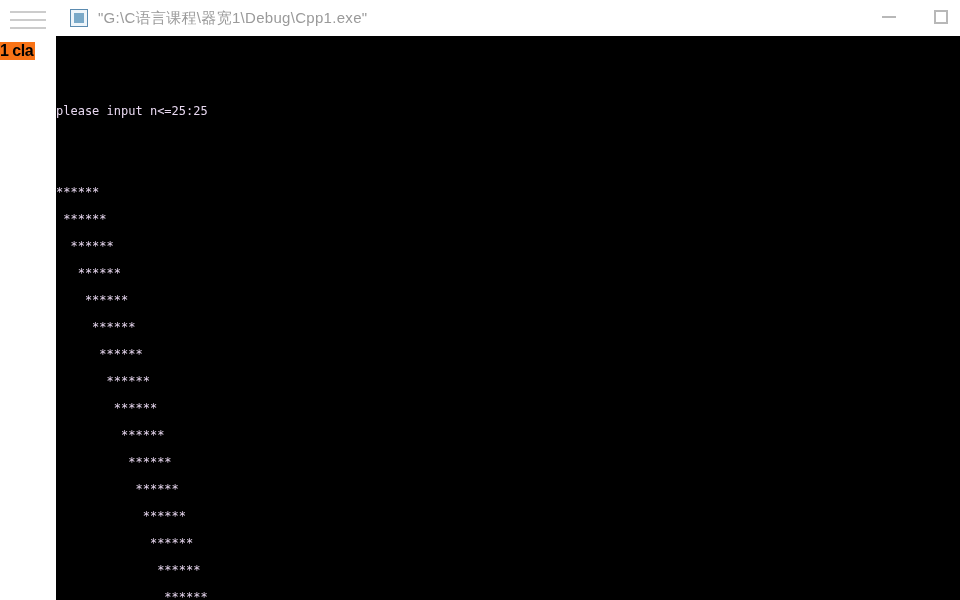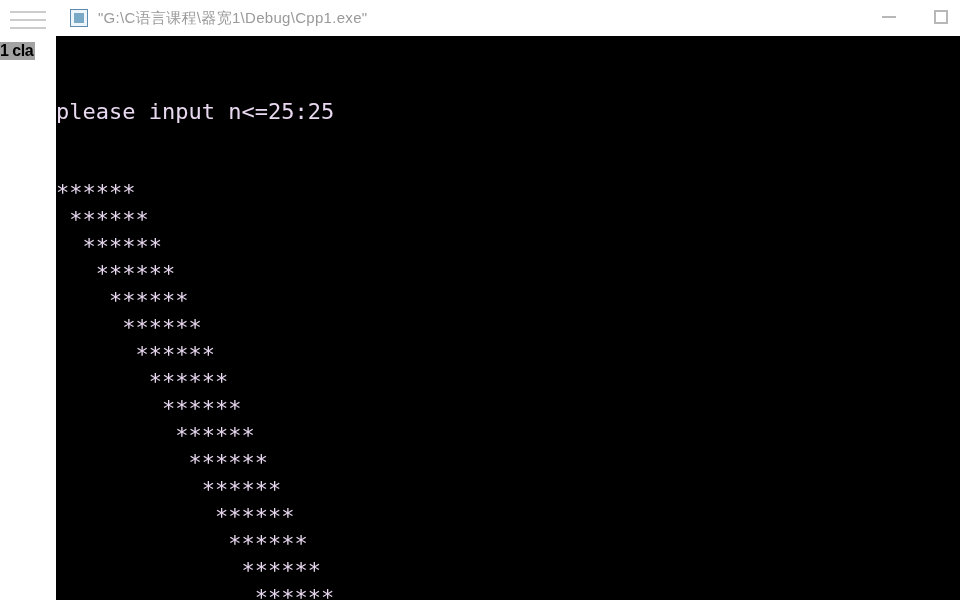--- a/index.html
+++ b/index.html
@@ -85,35 +85,35 @@
       border: 2px solid #b8b8b8;
     }
     .left-label {
       position: absolute;
       top: 42px;
       left: 0;
       font-family: Arial, sans-serif;
       font-size: 16px;
       font-weight: bold;
       color: #000;
-      background: #a3a3a3;
+      background: #f97316;
       padding-right: 2px;
       z-index: 2;
       letter-spacing: -0.5px;
     }
     .console {
       position: absolute;
       top: 36px;
       left: 56px;
       right: 0;
       bottom: 0;
       background: #000000;
       color: #e8d8f0;
       font-family: "NSimSun", "SimSun", "Consolas", monospace;
-      font-size: 22px;
+      font-size: 12px;
       line-height: 27px;
       white-space: pre;
       padding-top: 8px;
       padding-left: 0;
       overflow: hidden;
     }
     .console .row {
       height: 27px;
     }
   </style>

